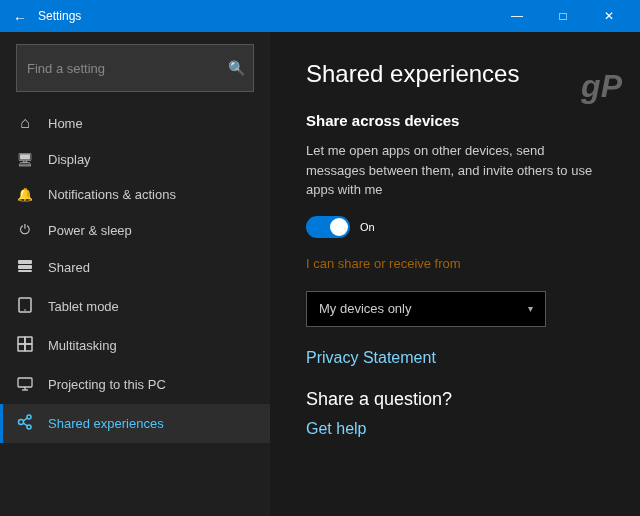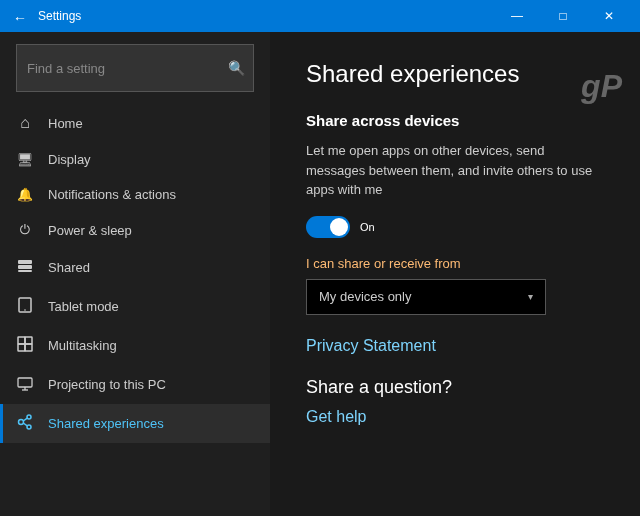--- a/index.html
+++ b/index.html
@@ -188,23 +188,23 @@
       background: white;
       border-radius: 50%;
     }
     .toggle-label {
       color: #fff;
       font-size: 11px;
     }
 
     
     .share-label {
-      color: #fdba74;
-      font-size: 13px;
-      margin-bottom: 8px;
+      color: #a16207;
+      font-size: 13px;
+      margin-bottom: 20px;
     }
     .dropdown-select {
       width: 240px;
       height: 36px;
       background: #000000;
       border: 1px solid #555;
       color: #ccc;
       font-size: 13px;
       padding: 0 12px;
       display: flex;

